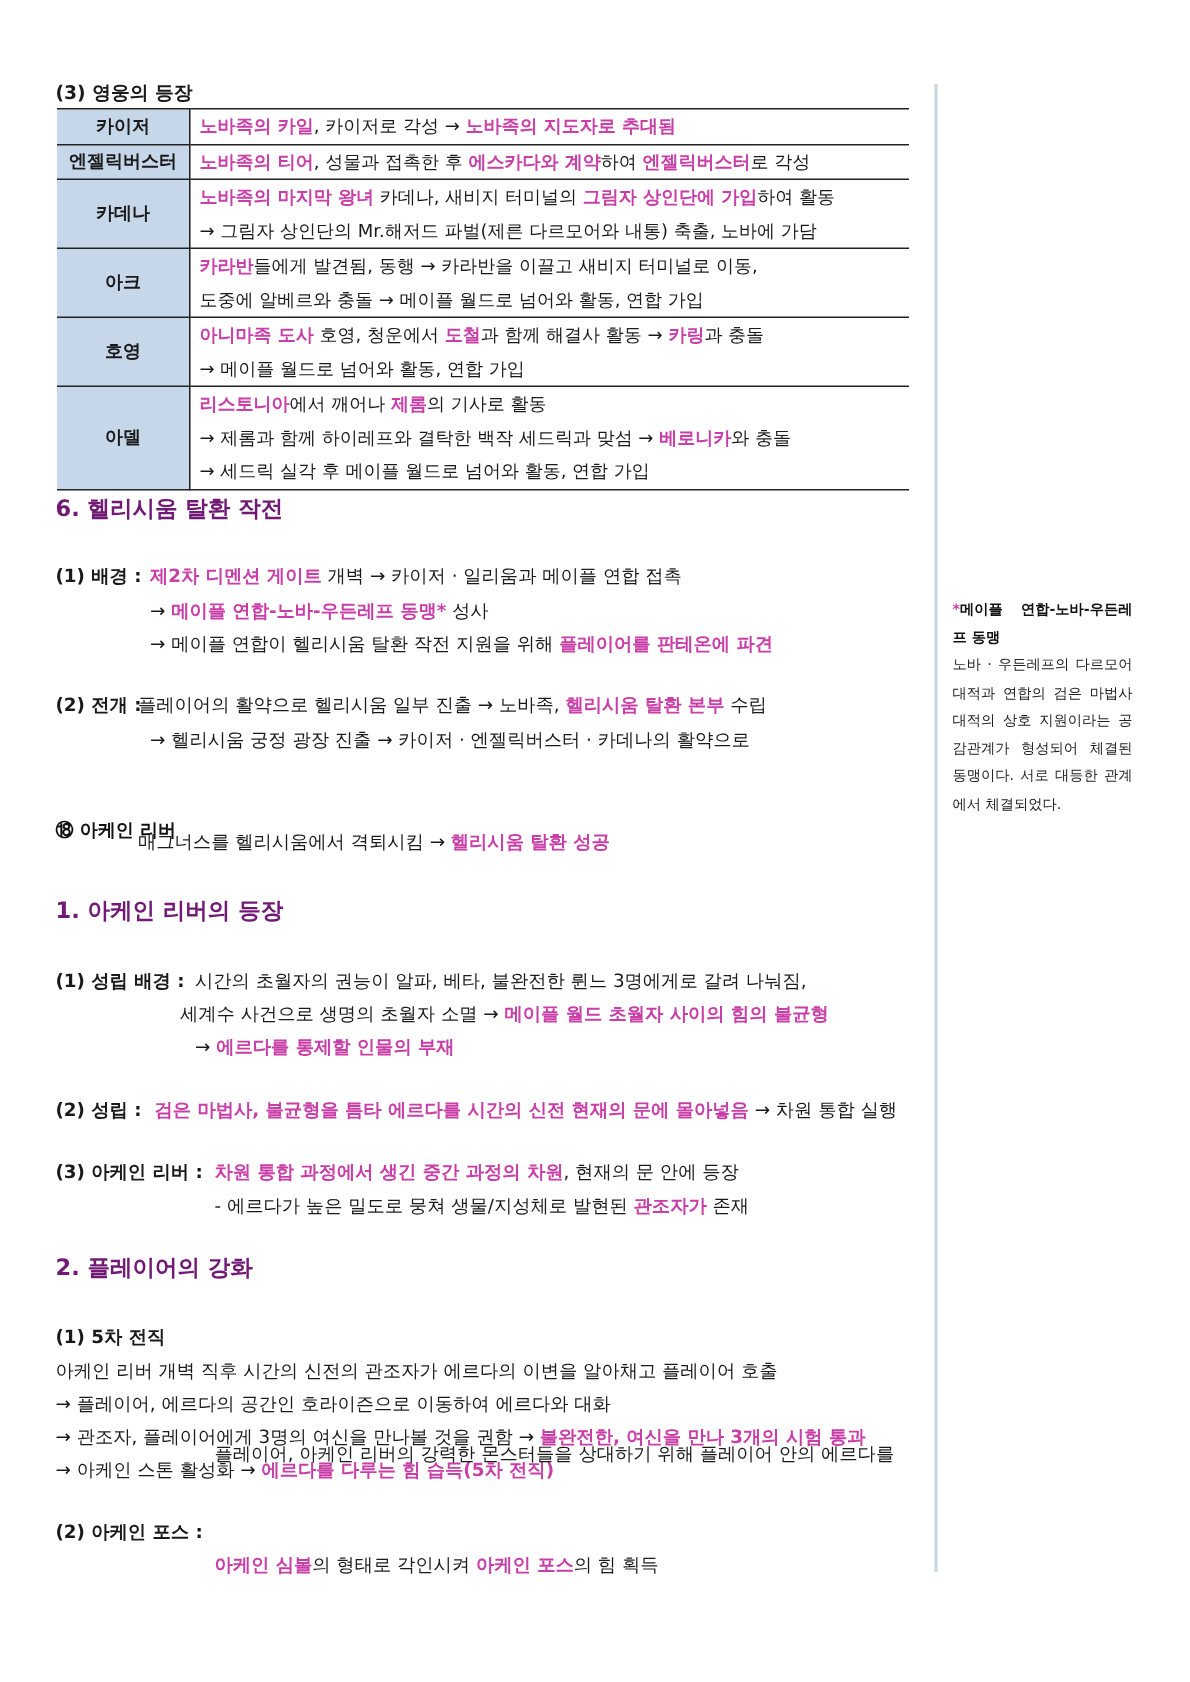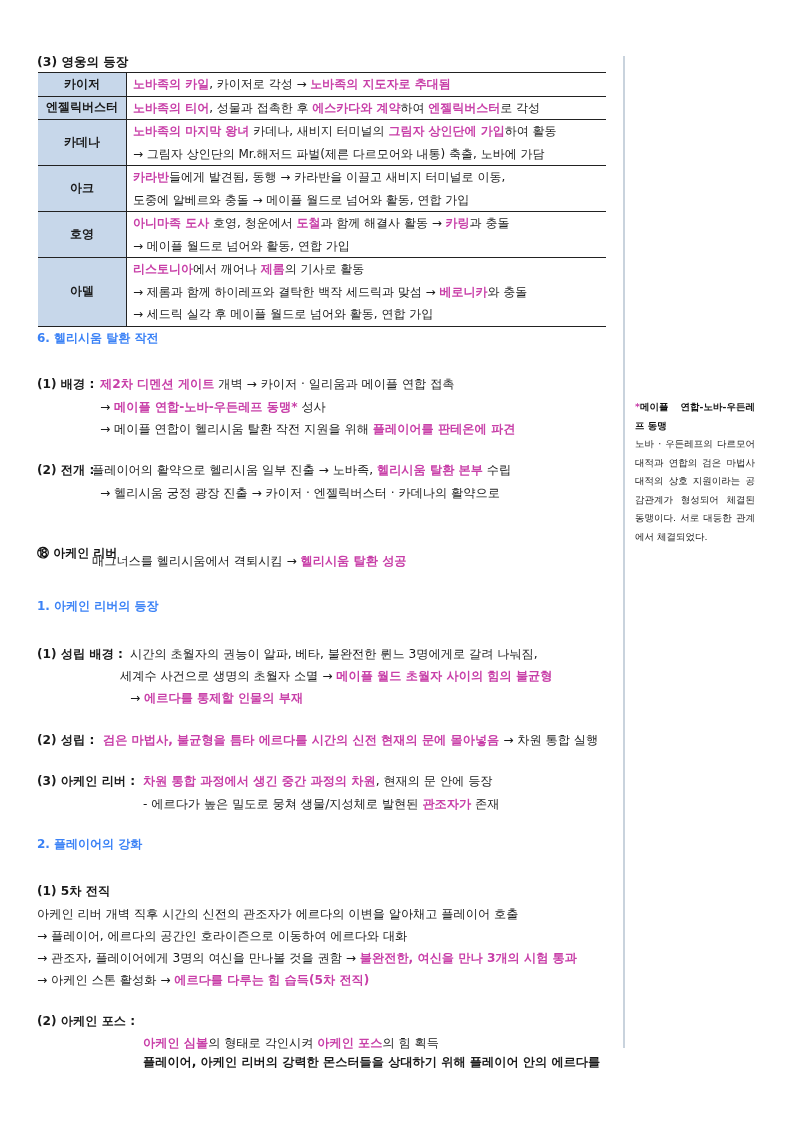--- a/index.html
+++ b/index.html
@@ -11,21 +11,21 @@
   .vline { position: absolute; left: 623px; top: 56px; width: 2px; height: 992px; background: #c9d3dd; }
 
   .sub-head { position: absolute; left: 37px; top: 54px; font-size: 12.5px; font-weight: bold; }
 
   table.heroes { position: absolute; left: 38px; top: 72px; width: 568px; border-collapse: collapse; font-size: 12px; }
   table.heroes td { border-top: 1px solid #222; border-bottom: 1px solid #222; padding: 0; }
   table.heroes td.name { width: 88px; background: #c7d7ea; text-align: center; font-weight: bold; border-right: 1px solid #222; font-size: 12px; }
   table.heroes td.desc { padding-left: 6px; }
   table.heroes .ln { height: 22.5px; line-height: 22.5px; white-space: nowrap; }
 
-  .h2 { position: absolute; left: 37px; font-size: 12px; font-weight: bold; color: #3b82f6; }
+  .h2 { position: absolute; left: 37px; font-size: 15px; font-weight: bold; color: #701a75; }
   .h1 { position: absolute; left: 37px; font-size: 12px; font-weight: bold; color: #111; }
   .line { position: absolute; font-size: 12.2px; white-space: nowrap; line-height: 22px; }
 
   .sidenote { position: absolute; left: 635px; top: 398px; width: 120px; font-size: 9.5px; line-height: 18.5px; color: #222; text-align: justify; }
   .sidenote .title { font-weight: bold; color: #111; }
   .sidenote .star { color: #c83fa8; }
 </style>
 </head>
 <body>
 
@@ -128,16 +128,16 @@
   <div class="line b" style="left:37px; top:880px;">(1) 5차 전직</div>
   <div id="b1-lines">
       <div class="line" style="left: 37px; top: 903px;"><span>아케인 리버 개벽 직후 시간의 신전의 관조자가 에르다의 이변을 알아채고 플레이어 호출</span></div>
       <div class="line" style="left: 37px; top: 925px;"><span>→ 플레이어, 에르다의 공간인 호라이즌으로 이동하여 에르다와 대화</span></div>
       <div class="line" style="left: 37px; top: 947px;"><span>→ 관조자, 플레이어에게 3명의 여신을 만나볼 것을 권함 → </span><span class="hl">불완전한, 여신을 만나 3개의 시험 통과</span></div>
       <div class="line" style="left: 37px; top: 969px;"><span>→ 아케인 스톤 활성화 → </span><span class="hl">에르다를 다루는 힘 습득</span><span class="hl">(5차 전직)</span></div>
     </div>
 
   <div class="line b" style="left:37px; top:1010px;">(2) 아케인 포스 :</div>
   <div id="b2-lines">
-      <div class="line" style="left: 143px; top: 1051px; font-weight: bold;"><span>플레이어, 아케인 리버의 강력한 몬스터들을 상대하기 위해 플레이어 안의 에르다를</span></div>
+      <div class="line" style="left: 143px; top: 958px;"><span>플레이어, 아케인 리버의 강력한 몬스터들을 상대하기 위해 플레이어 안의 에르다를</span></div>
       <div class="line" style="left: 143px; top: 1032px;"><span class="hl">아케인 심볼</span><span>의 형태로 각인시켜 </span><span class="hl">아케인 포스</span><span>의 힘 획득</span></div>
     </div>
 </div>
 
 </body></html>

